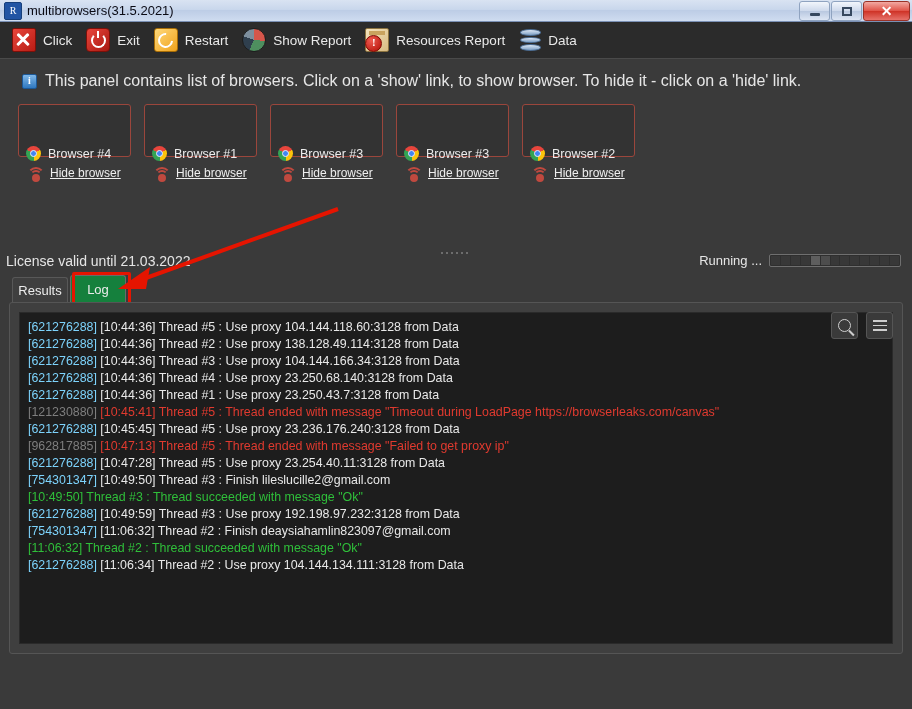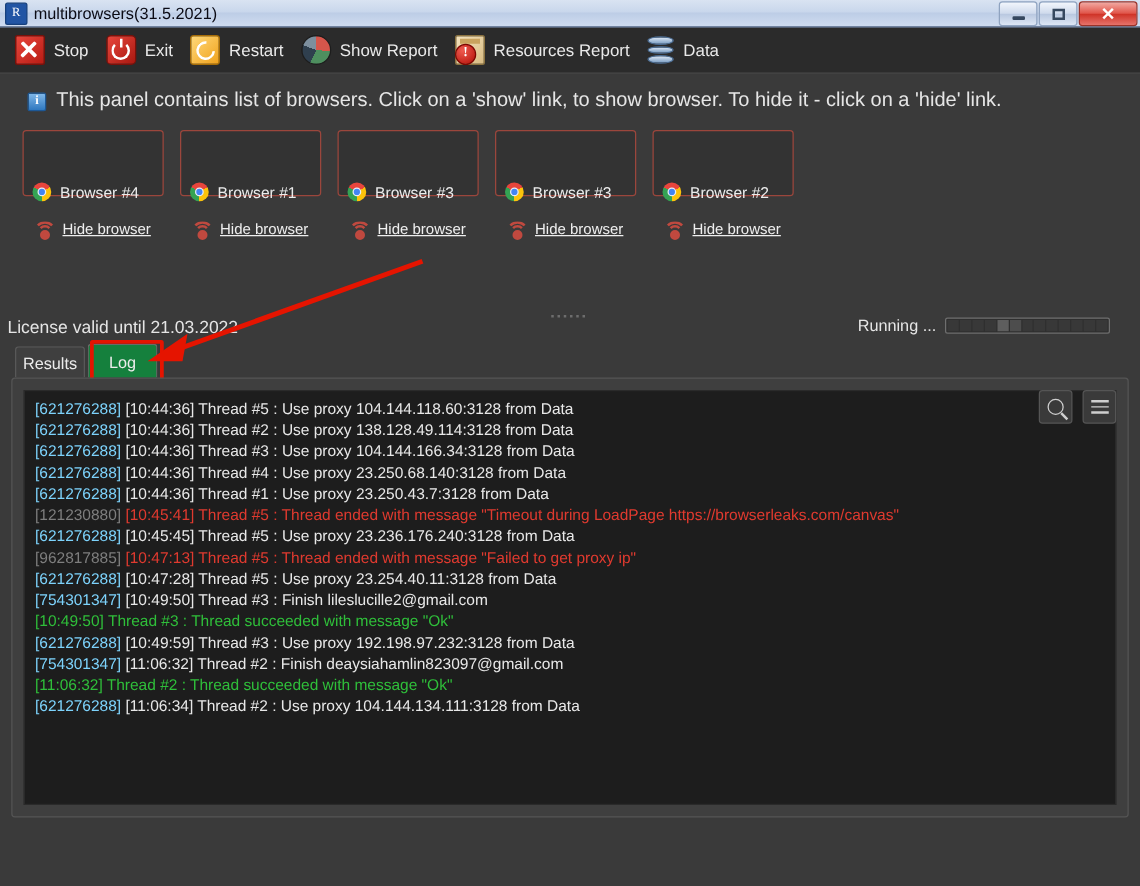--- a/index.html
+++ b/index.html
@@ -109,21 +109,21 @@
   .info-txt{color:#e6e6e6;font-size:16px;margin-left:8px;white-space:nowrap;}
 
   
   .cards{display:flex;gap:13px;padding:14px 0 0 18px;}
   .card{
     width:113px;height:53px;box-sizing:border-box;
     border:1px solid #9b463c;border-radius:3px;background:#333333;
     padding:5px 6px 0 7px;
   }
   .card .row{display:flex;align-items:center;margin-top:36px;}
-  .card .row+.row{margin-top:15px;}
+  .card .row+.row{margin-top:5px;}
   
   .chrome{
     width:15px;height:15px;border-radius:50%;flex:0 0 auto;position:relative;
     background:conic-gradient(from -60deg,#e8453c 0deg 120deg,#fcc30b 120deg 240deg,#34a353 240deg 360deg);
   }
   .chrome:after{
     content:"";position:absolute;left:4px;top:4px;width:7px;height:7px;border-radius:50%;
     background:#4285f4;border:1.3px solid #e9eef7;box-sizing:border-box;
   }
   .card .cname{color:#ececec;font-size:12.5px;margin-left:7px;white-space:nowrap;}
@@ -135,21 +135,21 @@
   .wifi i:nth-child(2){width:8px;height:8px;margin-left:-4px;top:3px;}
   .wifi i:nth-child(3){width:4px;height:4px;margin-left:-2px;top:6.5px;border-radius:50%;
                        border:2px solid #c0493f;background:#c0493f;}
   .card .hide{color:#efefef;font-size:12px;margin-left:9px;text-decoration:underline;white-space:nowrap;cursor:pointer;}
 
   
   .statusrow{position:relative;height:26px;margin-top:92px;}
   .license{position:absolute;left:6px;top:4px;color:#e5e5e5;font-size:14px;}
   .grip{position:absolute;left:441px;top:3px;display:grid;grid-template-columns:repeat(6,3px);gap:2px;}
   .grip b{display:block;width:2px;height:2px;background:#6d6d6d;}
-  .running{position:absolute;right:24px;top:4px;display:flex;align-items:center;}
+  .running{position:absolute;right:11px;top:4px;display:flex;align-items:center;}
   .running .rt{color:#e6e6e6;font-size:13px;margin-right:7px;}
   .pbar{
     width:132px;height:13px;box-sizing:border-box;
     border:1px solid #6f6f6f;border-radius:2px;background:#2f2f2f;
     display:flex;align-items:stretch;padding:1px;gap:1px;overflow:hidden;
   }
   .pbar span{flex:1 1 auto;background:#383838;}
   .pbar span.on{background:#5e5e5e;}
   .pbar span.on2{background:#4d4d4d;}
 
@@ -218,21 +218,21 @@
     <div class="tb-btn close">
       <span class="g-close">✕</span>
     </div>
   </div>
 </div>
 
 <div class="toolbar">
 
   <div class="tool">
     <span class="ticon ic-stop"></span>
-    <span class="lbl">Stop</span>
+    <span class="lbl">Click</span>
   </div>
 
   <div class="tool">
     <span class="ticon ic-exit">
         <span class="pw"></span>
       </span>
     <span class="lbl">Exit</span>
   </div>
 
   <div class="tool">

